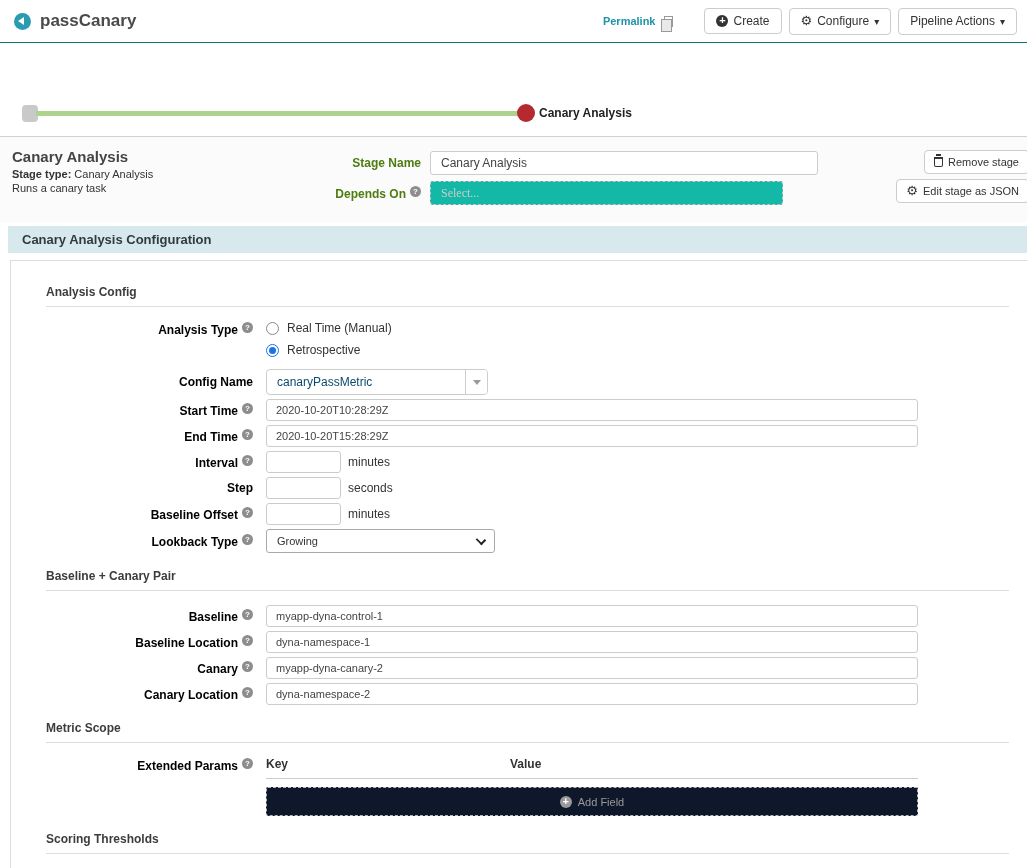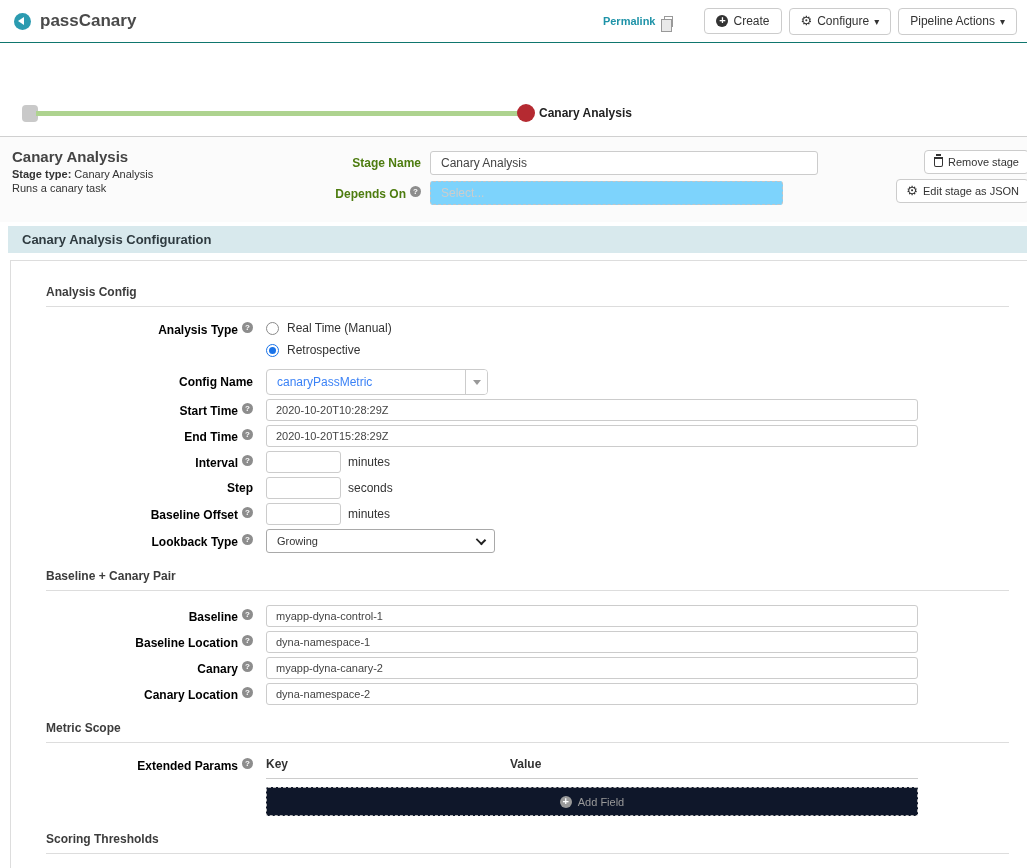--- a/index.html
+++ b/index.html
@@ -58,21 +58,21 @@
   
   .stage-editor{position:relative; height:85px; background:#fbfbfb;}
   .si{position:absolute; left:12px; top:11px;}
   .si-title{font-size:15px; font-weight:bold; color:#444; margin-bottom:2px;}
   .si-line{font-size:11px; color:#333; line-height:14px;}
   .se-row{position:absolute; left:325px; display:flex; align-items:center;}
   .se-row.r1{top:14px;}
   .se-row.r2{top:44px;}
   .se-label{width:96px; text-align:right; font-size:12px; font-weight:bold; color:#4d7c0f; margin-right:9px; white-space:nowrap;}
   .se-input{width:388px; height:24px; border:1px solid #ccc; border-radius:3px; font-size:12px; color:#444; padding:0 10px; background:#fff;}
-  .se-input.dashed{width:353px; border:1px dashed #c4c4c4; background:#7dd3fc;}
+  .se-input.dashed{width:353px; border:1px dashed #c4c4c4; background:#14b8a6;font-family:Liberation Serif, serif;}
   .se-input.dashed::placeholder{color:#ccc;}
   .se-btn{position:absolute; right:-2px; background:#fff; border:1px solid #ccc; border-radius:4px;
     font-size:11px; color:#333; padding:5px 9px; display:inline-flex; align-items:center; gap:5px;}
   .se-btn.remove{top:13px;}
   .se-btn.editjson{top:42px;}
   .trash-icon{width:9px; height:10px; border:1px solid #333; border-top-width:2px; border-radius:0 0 2px 2px;
     position:relative; display:inline-block;}
   .trash-icon::before{content:''; position:absolute; top:-5px; left:1px; width:5px; height:2px; background:#333;}
 
   .help{display:inline-block; width:11px; height:11px; border-radius:50%; background:#8d8d8d;
@@ -96,21 +96,21 @@
   .inp{height:22px; border:1px solid #ccc; border-radius:3px; font-size:11px; color:#444; padding:0 9px; background:#fff;}
   .inp.wide{width:652px;}
   .inp.small{width:75px; margin-right:7px;}
   .unit{font-size:12px; color:#333;}
   .radio-line{display:flex; align-items:center; gap:8px; margin-bottom:8px;}
   .radio{width:13px; height:13px; border-radius:50%; border:1px solid #8a8a8a; background:#fff; position:relative; flex:0 0 13px;}
   .radio.checked{border-color:var(--radio-selected);}
   .radio.checked::after{content:''; position:absolute; inset:2px; border-radius:50%; background:var(--radio-selected);}
   .radio-label{font-size:12px; color:#333;}
   .uiselect{display:flex; width:222px; height:26px; border:1px solid #ccc; border-radius:4px; background:#fff; overflow:hidden;}
-  .uiselect .val{flex:1; font-size:12px; color:#3b82f6; line-height:24px; padding-left:10px;}
+  .uiselect .val{flex:1; font-size:12px; color:#0c4a6e; line-height:24px; padding-left:10px;}
   .uiselect .tog{width:22px; border-left:1px solid #ccc; background:#fff; position:relative;}
   .uiselect .tog::after{content:''; position:absolute; left:7px; top:10px;
     border-left:4px solid transparent; border-right:4px solid transparent; border-top:5px solid #999;}
   .select{position:relative; width:229px; height:24px; border:1px solid #a9a9a9; border-radius:3px; background:#fff;}
   .select .val{font-size:11px; color:#333; line-height:22px; padding-left:10px;}
   .select .chev{position:absolute; right:9px; top:6px; width:8px; height:8px;
     border-right:2px solid #222; border-bottom:2px solid #222; transform:rotate(45deg) scale(1,.85);}
   .kv-head{display:flex; width:652px; border-bottom:1px solid #ccc; padding-bottom:7px;}
   .kv-key{width:244px; font-size:12px; font-weight:bold;}
   .kv-val{font-size:12px; font-weight:bold;}

